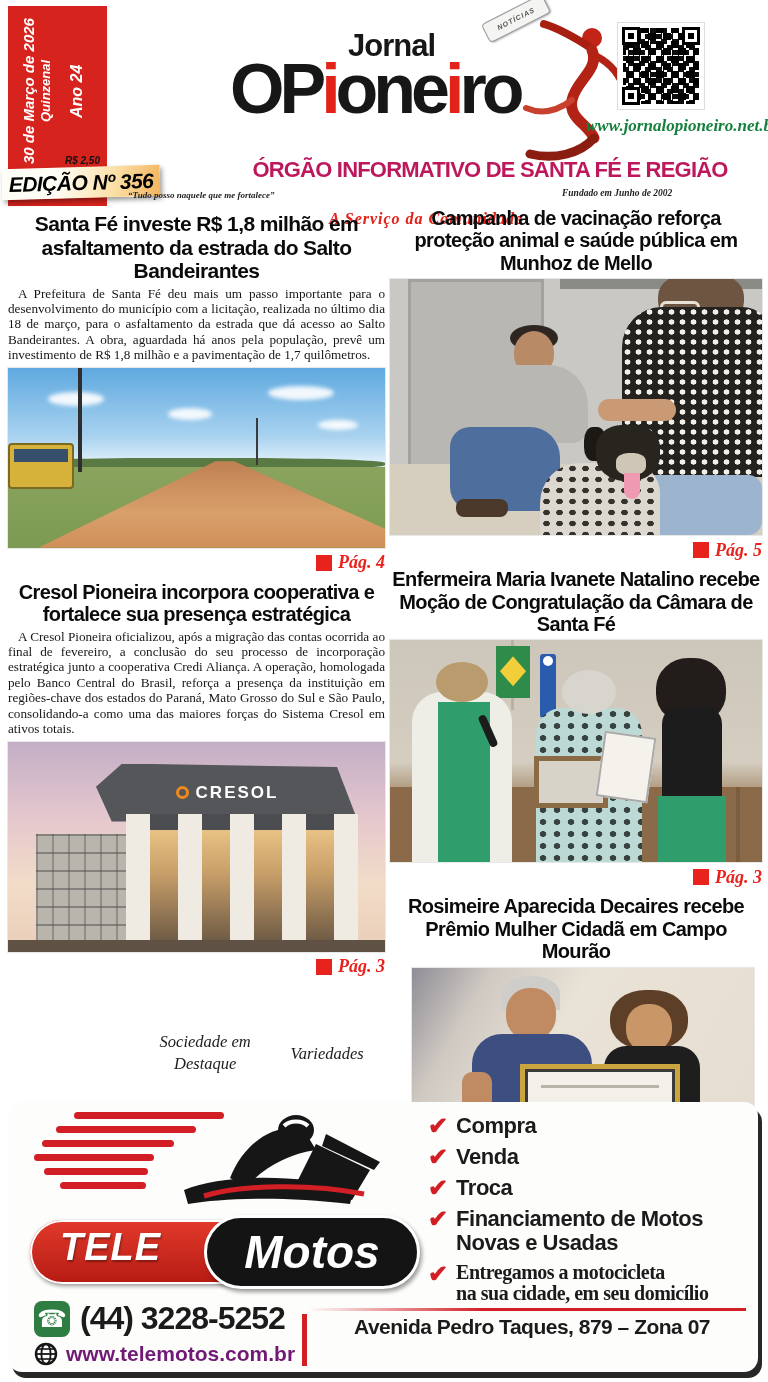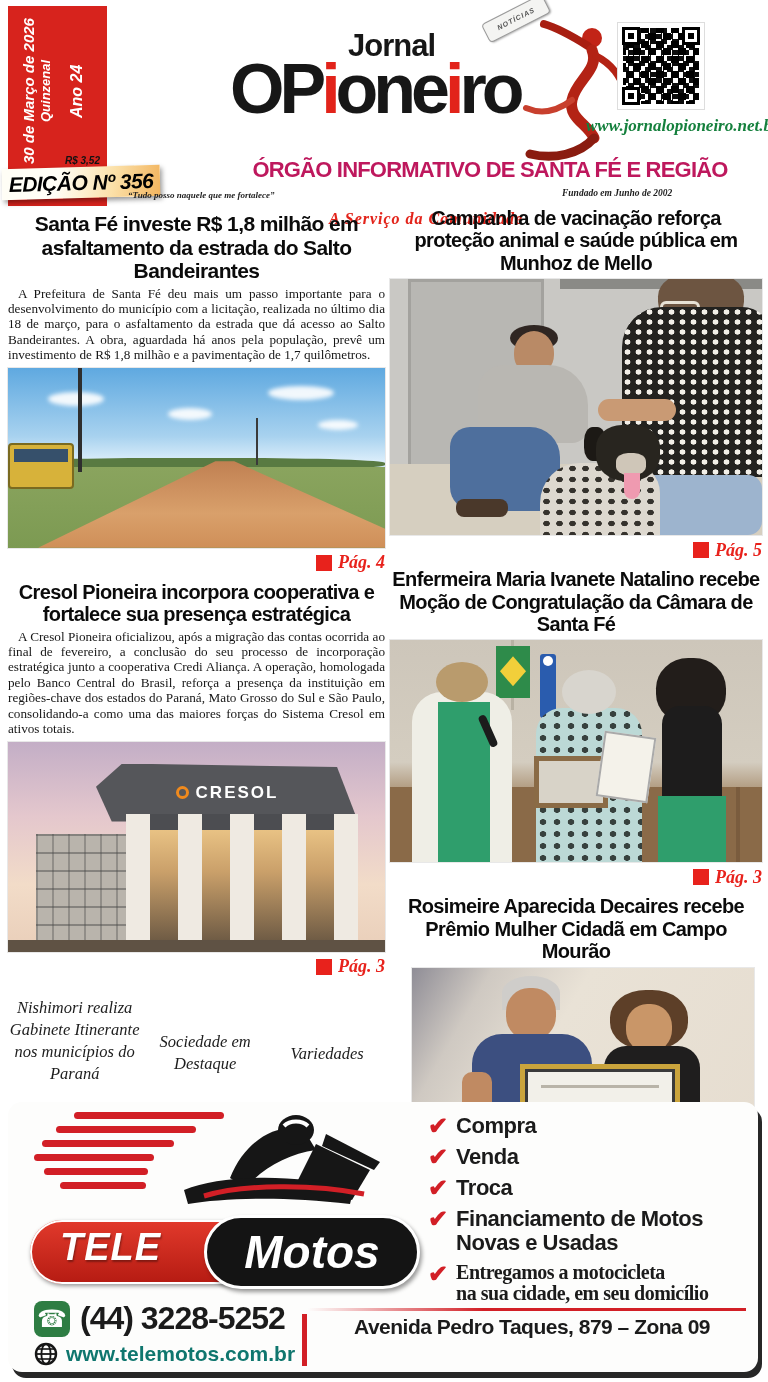--- a/index.html
+++ b/index.html
@@ -191,21 +191,21 @@
         color:#fff;letter-spacing:1px;text-shadow:1px 2px 2px rgba(0,0,0,.35);}
   .brand .motos-pill{position:absolute;right:-8px;top:-5px;width:216px;height:74px;border-radius:38px;
         background:#141414;border:3px solid #fff;box-sizing:border-box;display:flex;align-items:center;justify-content:center;
         box-shadow:2px 3px 4px rgba(0,0,0,.4);}
   .brand .motos{font-size:46px;font-weight:bold;font-style:italic;color:#fff;letter-spacing:0px;}
   .contact-phone{position:absolute;left:26px;top:198px;display:flex;align-items:center;gap:10px;}
   .phone-ic{width:36px;height:36px;background:#2e7d43;border-radius:8px;color:#fff;font-size:24px;
         display:flex;align-items:center;justify-content:center;}
   .contact-phone .num{font-size:32px;font-weight:bold;color:#1b1b1b;letter-spacing:-1px;}
   .contact-web{position:absolute;left:26px;top:240px;display:flex;align-items:center;gap:8px;}
-  .contact-web .url{font-size:21px;font-weight:bold;color:#0f766e;}
+  .contact-web .url{font-size:21px;font-weight:bold;color:#701a75;}
   .checks{position:absolute;left:420px;top:12px;width:322px;}
   .chk{display:flex;align-items:flex-start;gap:8px;margin-bottom:7px;}
   .chk .mark{color:#d21f26;font-size:24px;font-weight:bold;line-height:1;}
   .chk .lbl{font-size:22px;font-weight:bold;color:#1b1b1b;line-height:1.08;white-space:pre-line;letter-spacing:-0.5px;}
   .chk.small .lbl{font-size:20px;font-family:Liberation Serif, serif;}
   .ad-hr{position:absolute;left:300px;right:12px;top:206px;height:3px;
         background:linear-gradient(90deg,rgba(210,31,38,0),#d21f26 40%,#d21f26);}
   .ad-vline{position:absolute;left:294px;top:212px;width:5px;height:52px;background:#d21f26;}
   .address{position:absolute;left:308px;top:212px;width:432px;text-align:center;}
   .address div{font-size:21px;font-weight:bold;color:#1b1b1b;line-height:1.25;letter-spacing:-0.5px;}
@@ -214,21 +214,21 @@
 <body>
 
 <div id="page">
 
   <div class="red-banner">
     <div class="vwrap">
       <span class="vtext vdate">30 de Março de 2026</span>
       <span class="vtext vfreq">Quinzenal</span>
       <span class="vtext vyear">Ano 24</span>
     </div>
-    <div class="price">R$ 3,52</div>
+    <div class="price">R$ 2,50</div>
   </div>
   <div class="edition">
     <span>EDIÇÃO Nº 356</span>
   </div>
 
   <div class="logo">
     <div class="logo-jornal">Jornal</div>
     <div class="logo-main"><span>OP</span><span class="red">i</span><span>one</span><span class="red">i</span><span>ro</span></div>
     <svg class="dancer" width="132" height="150" viewBox="0 0 132 150">
       <circle cx="92" cy="26" r="10" fill="#c22417"></circle>
@@ -294,21 +294,20 @@
       </div>
       <div class="bld-ground"></div>
     </div>
     <div class="pag">
       <span class="sq"></span>
       <span class="txt">Pág. 3</span>
     </div>
 
     <div class="teasers">
       <div class="teaser t1">
-        <span>Nishimori realiza Gabinete Itinerante nos municípios do Paraná</span>
         <span class="pag">
           <span class="sq"></span>
           <span class="txt">Pág. 2</span>
         </span>
       </div>
       <div class="teaser t3">
         <span>Sociedade em Destaque</span>
         <span class="pag">
           <span class="sq"></span>
           <span class="txt">Pág. 8</span>
@@ -478,17 +477,17 @@
       <div class="chk small">
         <span class="mark">✔</span>
         <span class="lbl">Entregamos a motocicleta
 na sua cidade, em seu domicílio</span>
       </div>
     </div>
 
     <div class="ad-hr"></div>
     <div class="ad-vline"></div>
     <div class="address">
-      <div>Avenida Pedro Taques, 879 – Zona 09</div>
+      <div>Avenida Pedro Taques, 879 – Zona 07</div>
     </div>
   </div>
 
 </div>
 
 </body></html>

